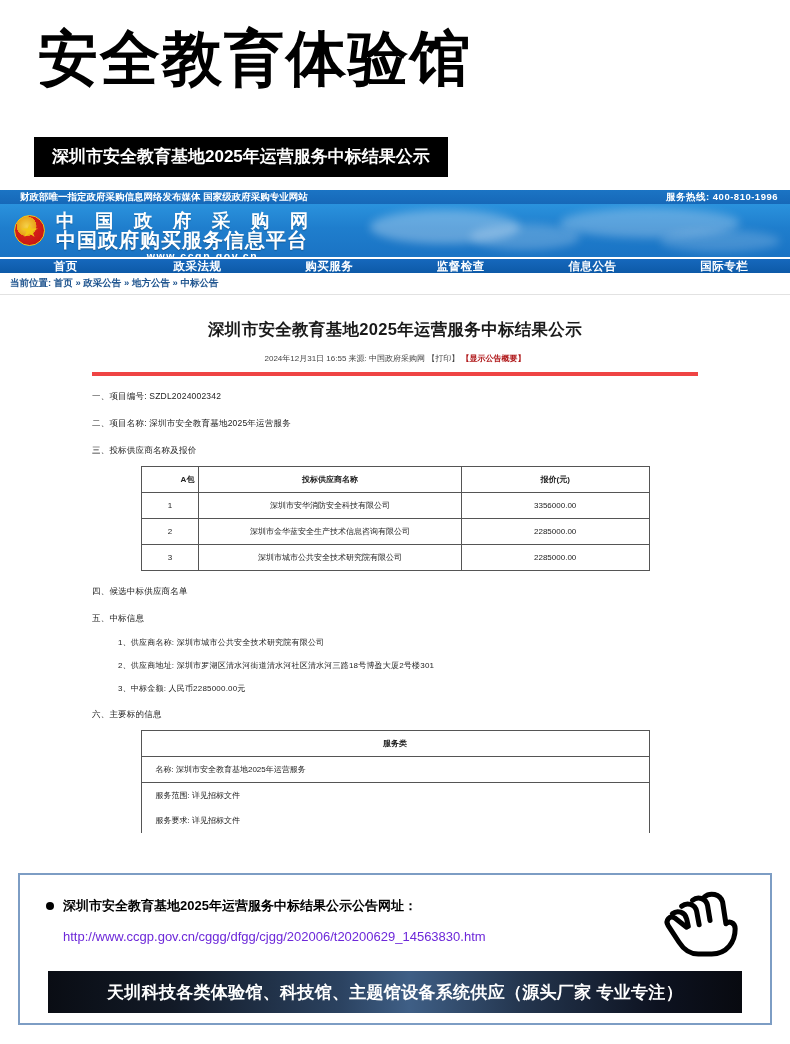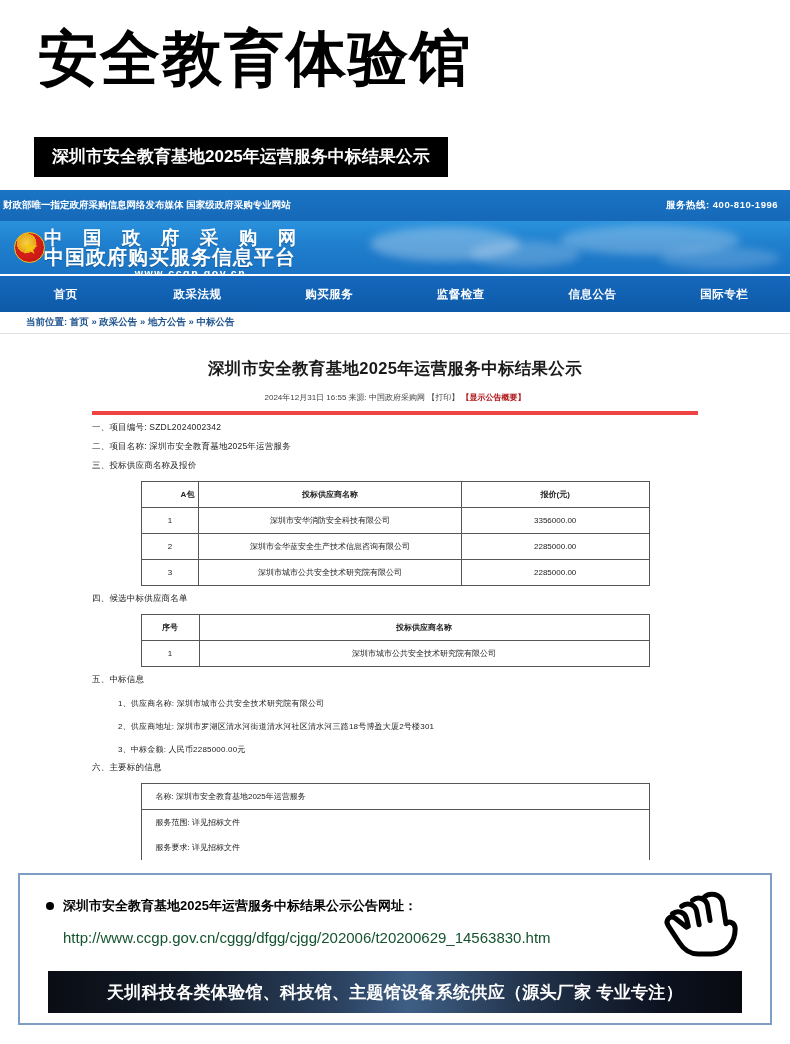--- a/index.html
+++ b/index.html
@@ -24,23 +24,23 @@
     font-size: 17px; font-weight: 700;
     padding: 8px 18px 9px 18px;
     letter-spacing: 0px;
     white-space: nowrap;
   }
 
   
   .shot { position: absolute; left: 0; top: 190px; width: 790px; height: 688px; background:#fff; overflow:hidden; }
 
   .gov-topbar {
-    height: 31px; background: linear-gradient(180deg,#1b74c4 0%, #1668b8 100%);
+    height: 14px; background: linear-gradient(180deg,#1b74c4 0%, #1668b8 100%);
     display:flex; align-items:center; justify-content:space-between;
-    padding: 0 12px 0 3px;
+    padding: 0 12px 0 20px;
   }
   .gov-topbar span { font-size: 9.5px; color:#ffffff; font-weight:700; letter-spacing:0px; }
   .gov-topbar .hotline { letter-spacing: .5px; }
 
   .gov-banner {
     position: relative; height: 53px;
     background: linear-gradient(180deg,#2a92dd 0%, #1f7ecd 45%, #1a73c4 100%);
     overflow:hidden;
   }
   .cloud { position:absolute; background: rgba(255,255,255,.30); border-radius:50%; filter: blur(4px);}
@@ -48,65 +48,65 @@
   .c2 { width:110px; height:26px; left:470px; top:20px; background: rgba(255,255,255,.22);}
   .c3 { width:180px; height:30px; left:560px; top:4px; background: rgba(255,255,255,.26);}
   .c4 { width:120px; height:22px; left:660px; top:26px; background: rgba(255,255,255,.18);}
 
   .emblem {
     position:absolute; left:14px; top:11px; width:31px; height:31px;
     border-radius:50%; background: radial-gradient(circle at 40% 35%, #f5d24a 0%, #e8a215 38%, #d4201a 39%, #c0120c 100%);
     border:1.5px solid #f0c419; display:flex; align-items:center; justify-content:center;
   }
   .emblem-inner { width:17px; height:13px; background:#f2c714; clip-path: polygon(50% 0%, 61% 35%, 100% 35%, 68% 57%, 80% 100%, 50% 73%, 20% 100%, 32% 57%, 0% 35%, 39% 35%); opacity:.95;}
-  .brand { position:absolute; left:44px; top:6px; }
+  .brand { position:absolute; left:56px; top:6px; }
   .brand .l1 {
     font-size: 18.5px; font-weight:900; color:#fff; letter-spacing:7px; line-height:21px;
     text-shadow: 0 1px 1px rgba(0,0,0,.25);
     font-family:"DejaVu Sans","Liberation Sans",sans-serif;
   }
   .brand .l2 {
     font-size: 20px; font-weight:900; color:#fff; letter-spacing:1px; line-height:19px;
     text-shadow: 0 1px 1px rgba(0,0,0,.25);
     font-family:"DejaVu Sans","Liberation Sans",sans-serif;
   }
   .brand .l3 {
     font-size: 10.5px; font-weight:800; color:#fff; letter-spacing:1.6px; line-height:13px;
     text-align:center; padding-left:34px;
   }
 
   .gov-nav {
-    height: 36px; background: linear-gradient(180deg,#1668bd 0%, #0d5aa8 100%);
+    height: 14px; background: linear-gradient(180deg,#1668bd 0%, #0d5aa8 100%);
     display:flex; align-items:center;
   }
   .gov-nav .item {
     flex:1; text-align:center; color:#fff; font-size:11.5px; font-weight:700;
     letter-spacing:.5px; cursor:pointer;
   }
   .nav-sep { height:2px; background:#ffffff; }
 
   .crumb {
     height: 22px; background:#fff; display:flex; align-items:center;
-    padding-left:26px; font-size:9.5px; color:#20558f; font-weight:700;
+    padding-left:10px; font-size:9.5px; color:#20558f; font-weight:700;
     border-bottom: 1px solid #e2e2e2;
   }
 
   .doc { padding: 0 92px; background:#fff; }
   .doc-title {
     text-align:center; font-size:16.5px; font-weight:900; color:#1a1a1a;
     padding-top: 24px; letter-spacing:.3px;
   }
   .doc-meta {
     text-align:center; font-size:8px; color:#555; margin-top:12px;
     padding-bottom:8px; border-bottom:4px solid #ef4444;
   }
   .doc-meta .red { color:#b0181a; font-weight:700; }
   .doc-meta .gray { color:#444; }
 
-  .sec { font-size:8.5px; color:#222; margin-top:7px; letter-spacing:.2px; }
+  .sec { font-size:8.5px; color:#222; margin-top:15px; letter-spacing:.2px; }
   .sub { font-size:8px; color:#222; margin-top:12px; padding-left:26px; letter-spacing:.2px; }
 
   table.t { border-collapse: collapse; margin: 9px auto 0 auto; }
   table.t td, table.t th {
     border:1px solid #555; font-size:8px; color:#222; font-weight:400;
     padding: 7px 4px; text-align:center;
   }
   table.t th { font-weight:700; }
   .t1 { width: 509px; }
   .t1 .c-a { width: 58px; text-align: right; }
@@ -121,21 +121,21 @@
 
   
   .bottom {
     position:absolute; left:18px; top:873px; width:754px; height:152px;
     background:#fff; border:2px solid #7d9dc4;
     box-shadow: 0 0 0 1px #ffffff inset;
   }
   .bullet-row { display:flex; align-items:center; margin: 22px 0 0 26px; }
   .bullet { width:8px; height:8px; border-radius:50%; background:#000; margin-right:9px; flex:none; }
   .bullet-text { font-size:13px; font-weight:700; color:#000; letter-spacing:0; }
-  .url { margin: 14px 0 0 43px; font-size:15px; color:#14532d; letter-spacing:0; }
+  .url { margin: 14px 0 0 43px; font-size:13px; color:#6d28d9; letter-spacing:0; }
 
   .hand {
     position:absolute; right:28px; top:12px; width:84px; height:72px;
   }
 
   .blackbar {
     position:absolute; left:28px; top:96px; width:694px; height:42px;
     background: linear-gradient(90deg,#0a0d14 0%, #121a27 18%, #2b4260 42%, #3f5f86 52%, #24364f 68%, #0d1220 88%, #080a10 100%);
     display:flex; align-items:center; justify-content:center;
   }
@@ -225,42 +225,33 @@
         <tr>
           <td>3</td>
           <td>深圳市城市公共安全技术研究院有限公司</td>
           <td>2285000.00</td>
         </tr>
       </tbody>
         </table>
 
       <div class="sec">四、候选中标供应商名单</div>
 
-      <table class="t t2">
-        <tbody>
-            <tr>
-          <th class="c-a">序号</th>
-          <th>投标供应商名称</th>
-        </tr>
-        <tr>
-          <td>1</td>
-          <td>深圳市城市公共安全技术研究院有限公司</td>
-        </tr>
-      </tbody>
-        </table>
 
       <div class="sec">五、中标信息</div>
       <div class="sub">1、供应商名称: 深圳市城市公共安全技术研究院有限公司</div>
       <div class="sub">2、供应商地址: 深圳市罗湖区清水河街道清水河社区清水河三路18号博盈大厦2号楼301</div>
       <div class="sub">3、中标金额: 人民币2285000.00元</div>
 
       <div class="sec">六、主要标的信息</div>
 
       <table class="t t3">
         <tbody>
+            <tr>
+          <td class="hdr">服务类</td>
+        </tr>
         <tr>
           <td class="left">名称: 深圳市安全教育基地2025年运营服务</td>
         </tr>
         <tr>
           <td class="left noline">服务范围: 详见招标文件</td>
         </tr>
         <tr>
           <td class="left noline">服务要求: 详见招标文件</td>
         </tr>
       </tbody>

